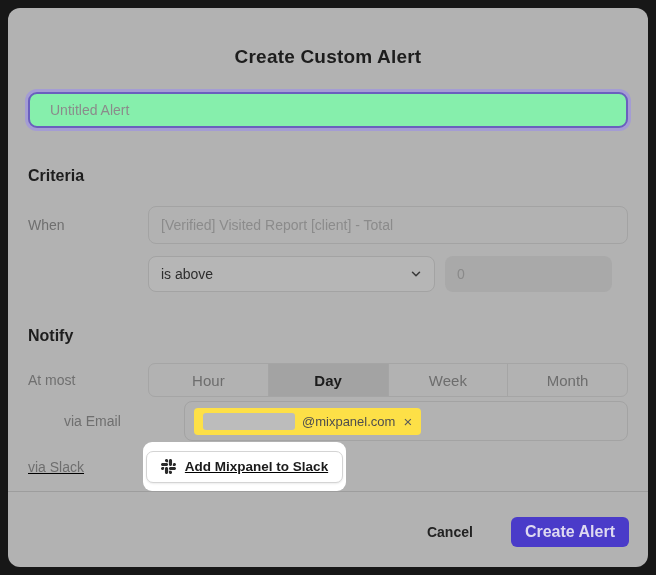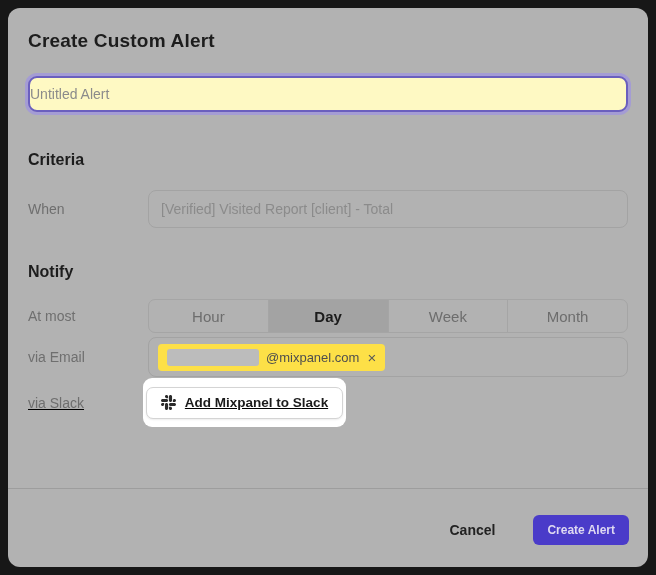--- a/index.html
+++ b/index.html
@@ -13,29 +13,29 @@
   .modal {
     position:absolute; left:8px; top:8px;
     width:640px; height:559px;
     background:#b2b2b2;
     border-radius:12px;
     display:flex; flex-direction:column;
     overflow:hidden;
   }
   .modal-body { flex:1; padding:0 20px; }
   .dialog-title {
-    margin-top:20px; font-size:19px; line-height:26px;
-    font-weight:700; color:#1d1d1d; letter-spacing:.2px;
+    margin-top:36px; font-size:19px; line-height:26px;
+    font-weight:700; color:#1d1d1d; letter-spacing:.2px;text-align:center;
   }
   .name-input {
     display:block; margin-top:22px; width:100%; height:36px;
-    background:#fef9c3;
+    background:#86efac;
     border:2px solid #6a5fbe; border-radius:9px;
     box-shadow:0 0 0 3px #a49cd4;
-    padding:0 0; font-size:14px; color:#3a3a3a;
+    padding:0 20px; font-size:14px; color:#3a3a3a;
     font-family:inherit; outline:none;
   }
   .name-input::placeholder { color:#8b8b8b; }
   h2.section {
     margin-top:38px; font-size:16px; line-height:20px;
     font-weight:700; color:#1d1d1d;
   }
   h2.section.notify { margin-top:34px; }
   .row { display:flex; align-items:center; }
   .row .label { width:120px; flex-shrink:0; font-size:14px; color:#6f6f6f; }
@@ -63,21 +63,21 @@
   .segmented {
     flex:1; height:34px; border:1px solid #a5a5a5; border-radius:7px;
     display:flex; overflow:hidden;
   }
   .segment {
     flex:1; display:flex; align-items:center; justify-content:center;
     font-size:15px; color:#6d6d6d; border-left:1px solid #a5a5a5; cursor:pointer;
   }
   .segment:first-child { border-left:none; }
   .segment.selected { background:#a3a3a3; color:#1c1c1c; font-weight:700; }
-  .row-email { margin-top:4px; }
+  .row-email { margin-top:4px;margin-left:36px; }
   .email-field {
     flex:1; height:40px; border:1px solid #a3a3a3; border-radius:8px;
     display:flex; align-items:center; padding:0 9px; cursor:text;
   }
   .email-chip {
     display:inline-flex; align-items:center; height:27px;
     background:#fde047; border-radius:4px; padding:0 9px; gap:7px;
   }
   .redacted { width:92px; height:17px; background:#bcbcbc; border-radius:3px; }
   .chip-domain { font-size:13px; color:#4e4e4e; white-space:nowrap; }
@@ -98,21 +98,21 @@
     height:79px; border-top:1px solid #9d9d9d;
     display:flex; align-items:center; justify-content:flex-end;
     padding:4px 19px 0 0; gap:38px;
   }
   .cancel-btn {
     background:none; border:none; font-size:14px; font-weight:700;
     color:#222222; cursor:pointer; font-family:inherit;
   }
   .create-btn {
     height:30px; padding:0 14px; background:#4a3bc9; color:#ded9f1;
-    border:none; border-radius:6px; font-size:12px; font-weight:700;
+    border:none; border-radius:6px; font-size:16px; font-weight:700;
     cursor:pointer; font-family:inherit;
   }
 </style>
 </head>
 <body>
 
 <div class="modal">
   <div class="modal-body">
 
     <h1 class="dialog-title">Create Custom Alert</h1>
@@ -121,20 +121,34 @@
 
     <h2 class="section">Criteria</h2>
 
     <div class="row row-when">
       <div class="label">When</div>
       <div class="field-event">
         <span>[Verified] Visited Report [client] - Total</span>
       </div>
     </div>
 
+    <div class="row row-op">
+      <div class="spacer"></div>
+      <div class="op-select">
+        <span>is above</span>
+        <span class="chevron">
+          <svg width="12" height="12" viewBox="0 0 12 12">
+              <path d="M2.5 4.2 L6 7.8 L9.5 4.2" stroke="#3a3a3a" stroke-width="1.5" fill="none" stroke-linecap="round" stroke-linejoin="round"></path>
+            </svg>
+        </span>
+      </div>
+      <div class="threshold">
+        <span>0</span>
+      </div>
+    </div>
 
     <h2 class="section notify">Notify</h2>
 
     <div class="row row-atmost">
       <div class="label">At most</div>
       <div class="segmented">
         <div class="segment">Hour</div>
         <div class="segment selected">Day</div>
         <div class="segment">Week</div>
         <div class="segment">Month</div>

